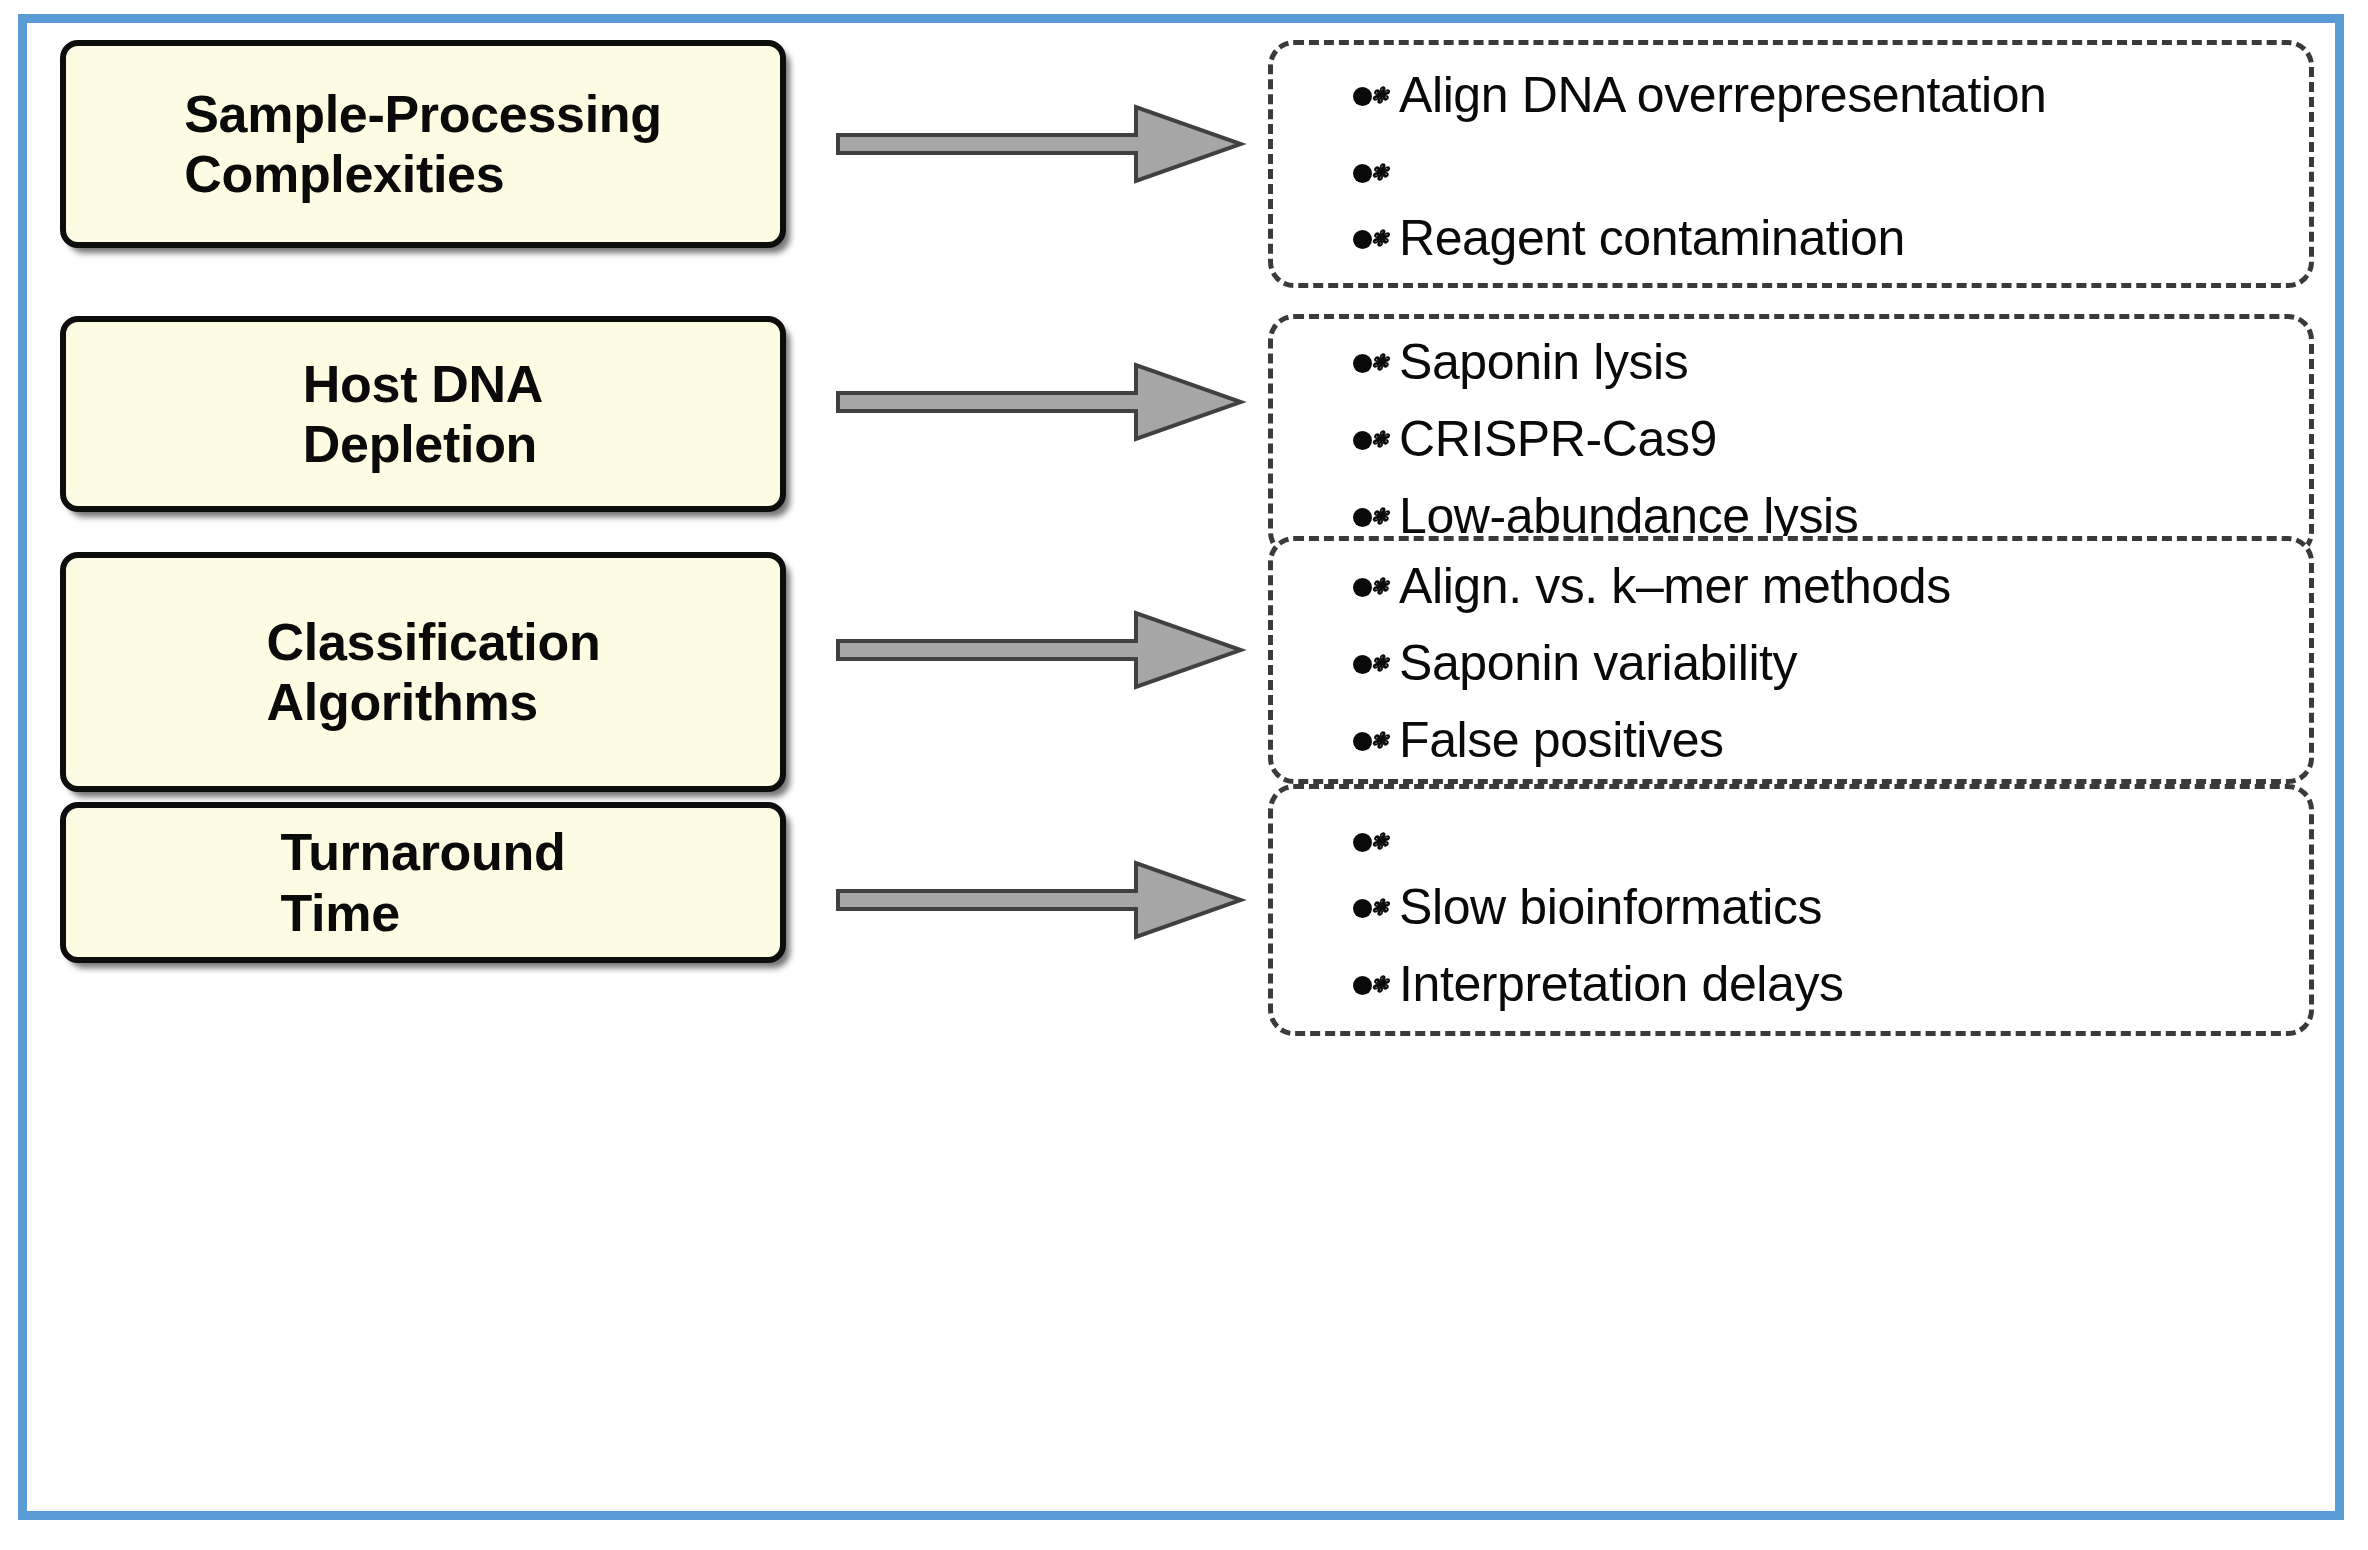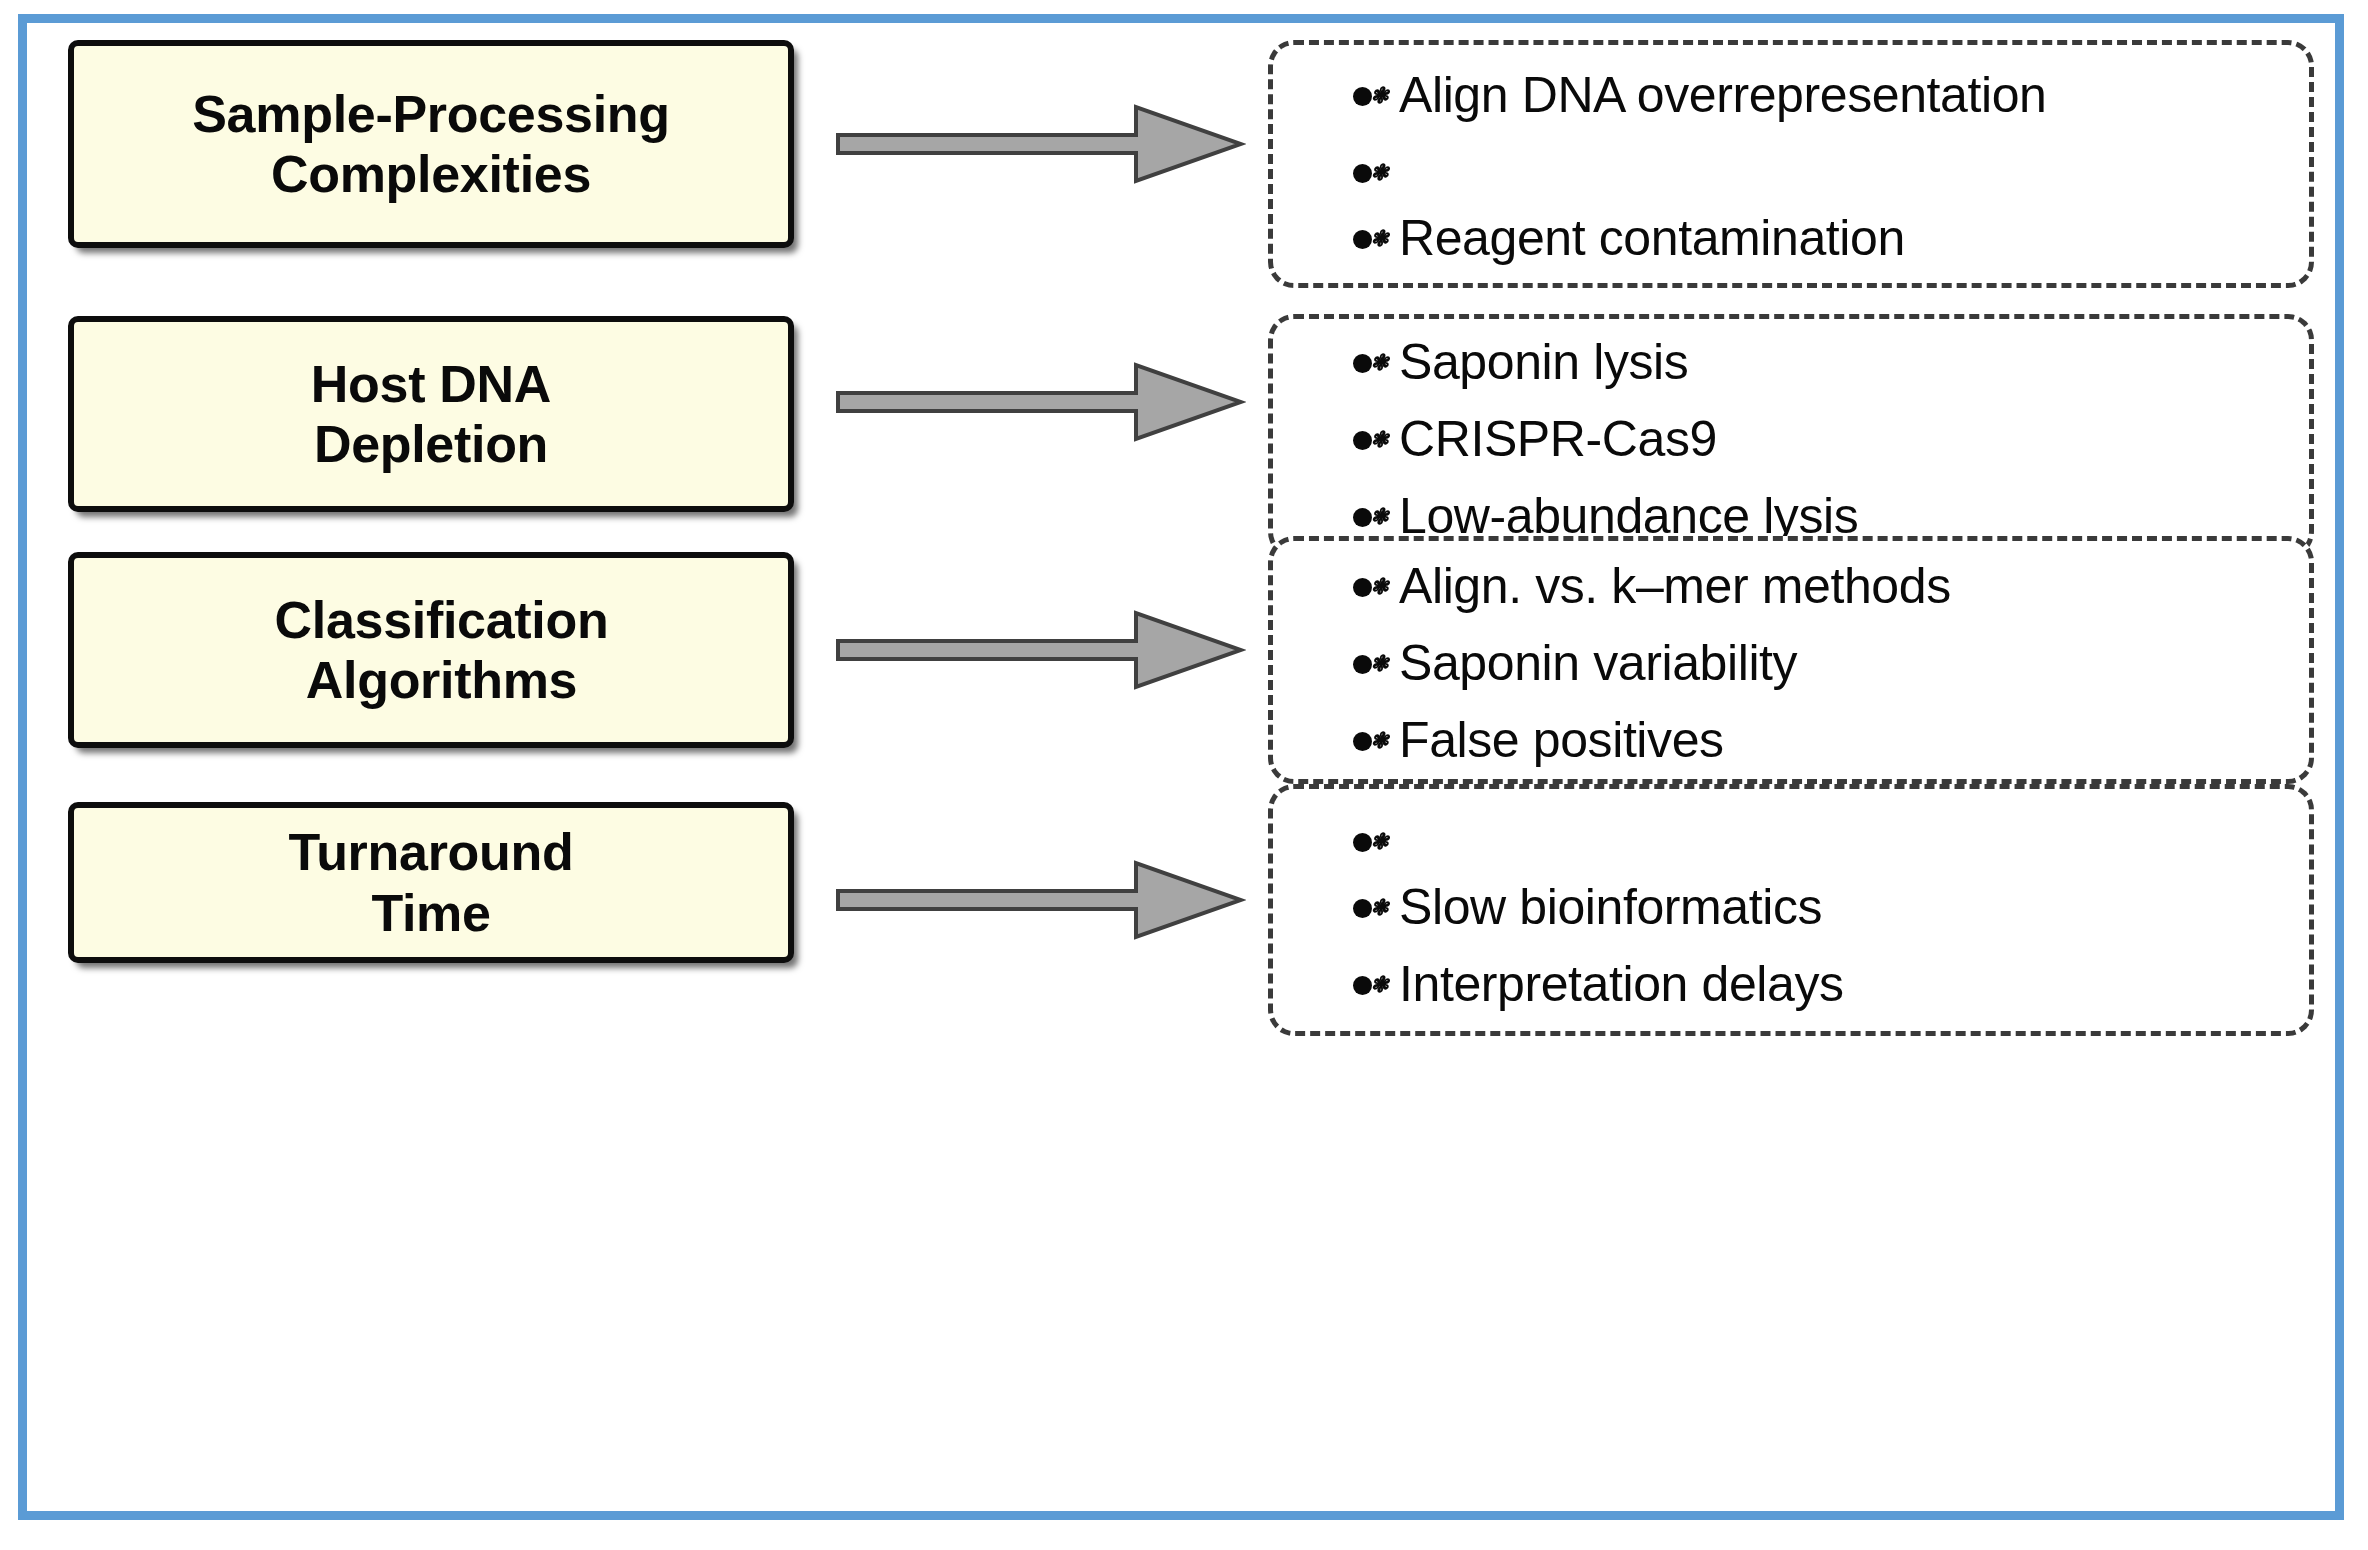--- a/index.html
+++ b/index.html
@@ -48,31 +48,31 @@
     width: 2368px;
   }
   .row-0 { top: 40px;   height: 250px; }
   .row-1 { top: 294px;  height: 250px; }
   .row-2 { top: 544px;  height: 248px; }
   .row-3 { top: 790px;  height: 250px; }
 
   
   .cat-box {
     position: absolute;
-    left: 68px;
+    left: 60px;
     width: 726px;
     box-sizing: border-box;
     background: #FDFCE3;
     border: 6px solid #0d0d0d;
-    border-radius: 10px;
+    border-radius: 18px;
     box-shadow: 6px 7px 6px -2px rgba(0,0,0,0.55);
     display: flex;
     align-items: center;
     justify-content: center;
-    text-align: center;
+    text-align: left;
   }
   .cat-label {
     font-size: 52px;
     font-weight: bold;
     color: #0a0a0a;
     line-height: 1.16;
     letter-spacing: -0.3px;
     padding: 0 18px;
     white-space: pre-line;
   }
@@ -223,21 +223,21 @@
                 <span class="dot"></span>
                 <span class="tick">❃</span>
               </span>
             <span class="bullet-text">Low-abundance lysis</span>
           </li>
         </ul>
       </div>
     </div>
 
     <div class="row row-2">
-      <div class="cat-box" style="top:8px; height:196px;padding-left:21px;">
+      <div class="cat-box" style="top:8px; height:240px;padding-left:21px;">
         <div class="cat-label">Classification
 Algorithms</div>
       </div>
 
       <div class="arrow" style="top:63px;">
         <svg viewBox="0 0 410 86" preserveAspectRatio="none">
           <path d="M2,34 L300,34 L300,6 L405,43 L300,80 L300,52 L2,52 Z" fill="#A6A6A6" stroke="#404040" stroke-width="4" stroke-linejoin="miter"></path>
         </svg>
       </div>
 

